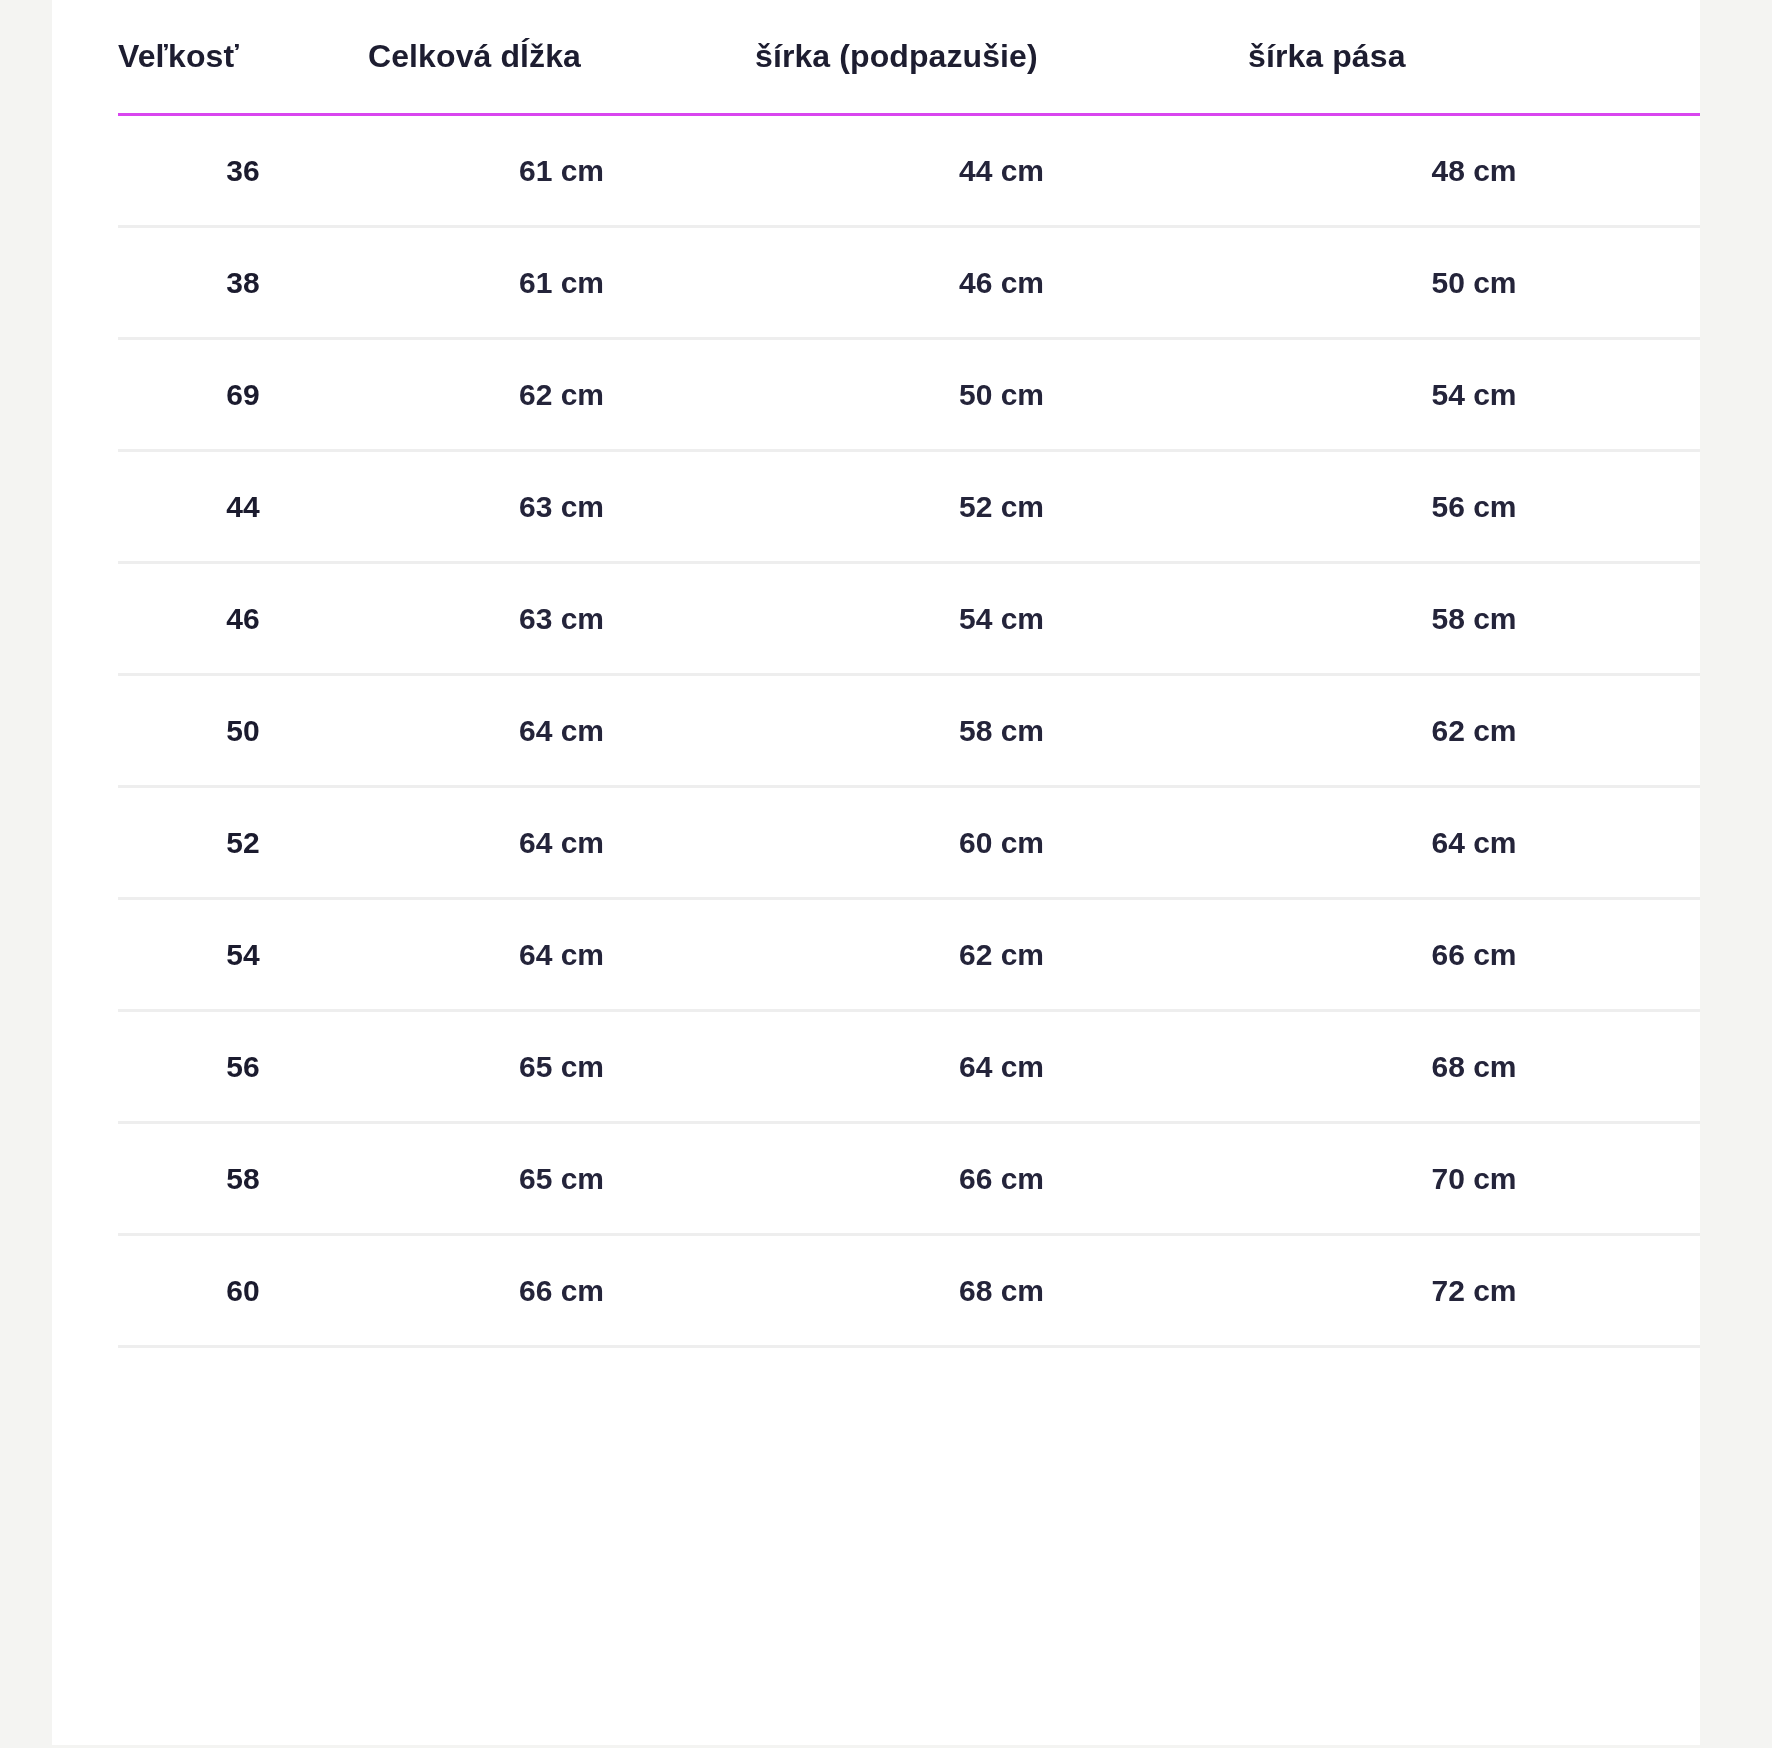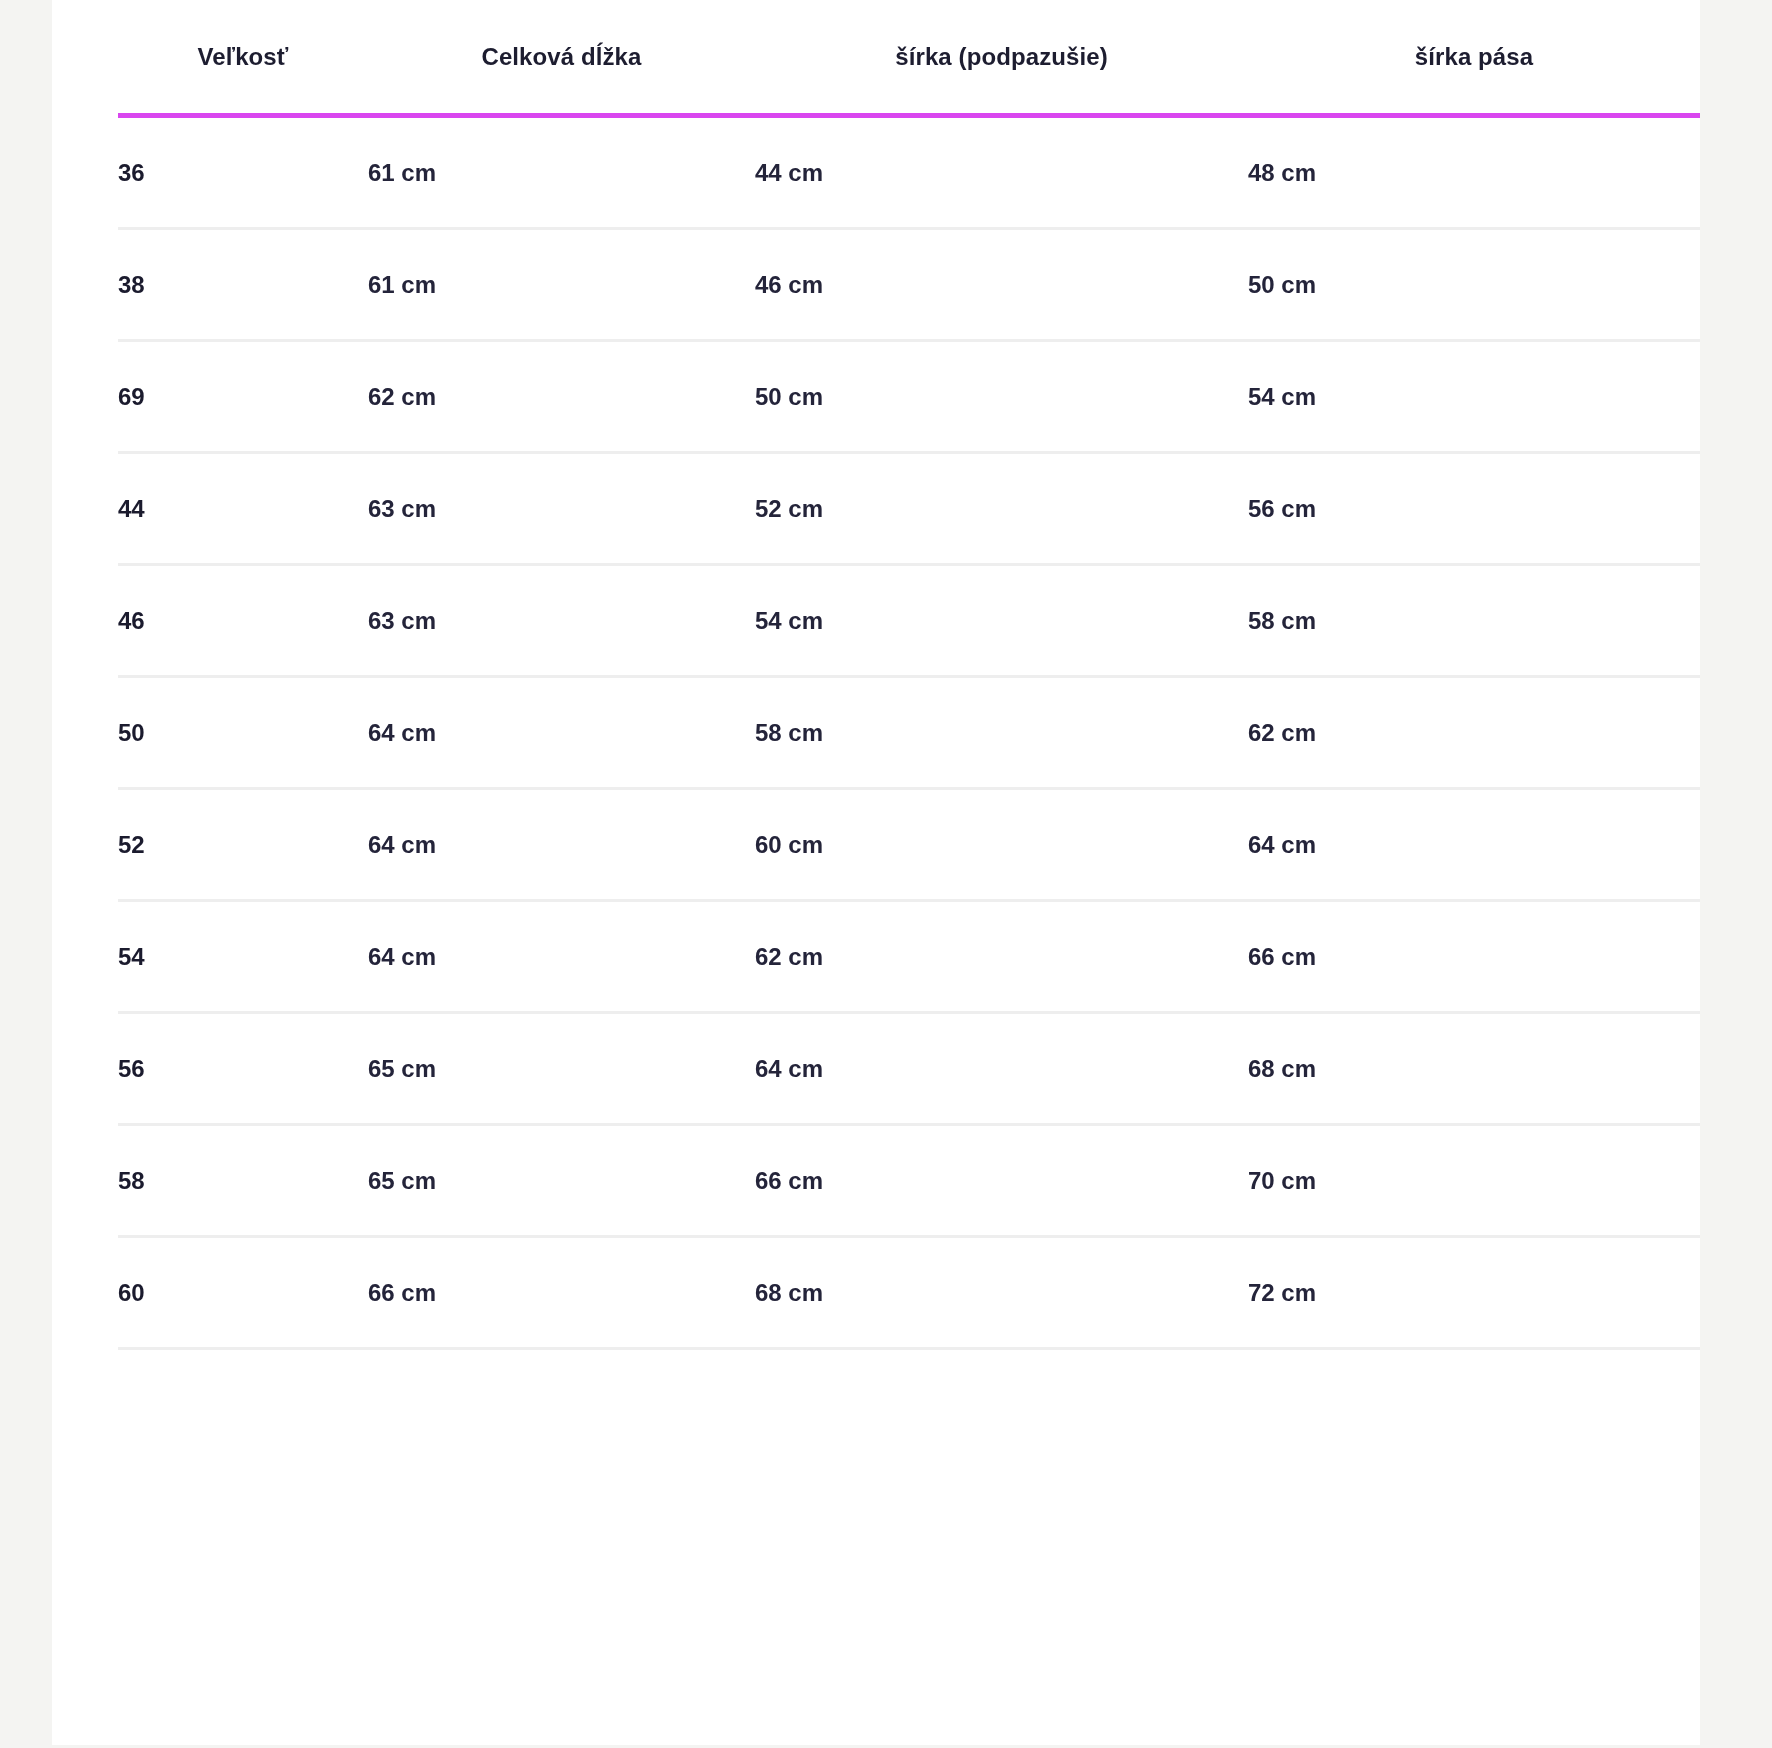--- a/index.html
+++ b/index.html
@@ -35,38 +35,38 @@
     width: 1582px;       
     border-collapse: collapse;
     table-layout: fixed;
   }
   .size-table col.c1 { width: 250px; }
   .size-table col.c2 { width: 387px; }
   .size-table col.c3 { width: 493px; }
   .size-table col.c4 { width: 452px; }
 
   .size-table th {
-    text-align: center;
+    text-align: left;
     vertical-align: middle;
-    font-size: 24px;
+    font-size: 32px;
     font-weight: 600;
     color: #1d1d30;
     letter-spacing: 0.1px;
     padding: 0;
     height: 113px;
-    border-bottom: 5px solid #d946ef;
+    border-bottom: 3px solid #d946ef;
     white-space: nowrap;
   }
   .size-table td {
-    text-align: left;
+    text-align: center;
     vertical-align: middle;
     padding: 0;
     height: 109px;
     border-bottom: 3px solid #eeeeee;
-    font-size: 24px;
+    font-size: 30px;
     color: #24243a;
     white-space: nowrap;
   }
   .size-table td.size-cell {
     font-weight: 700;
     color: #1b1b2e;
   }
   .size-table td.meas-cell {
     font-weight: 700;
   }

